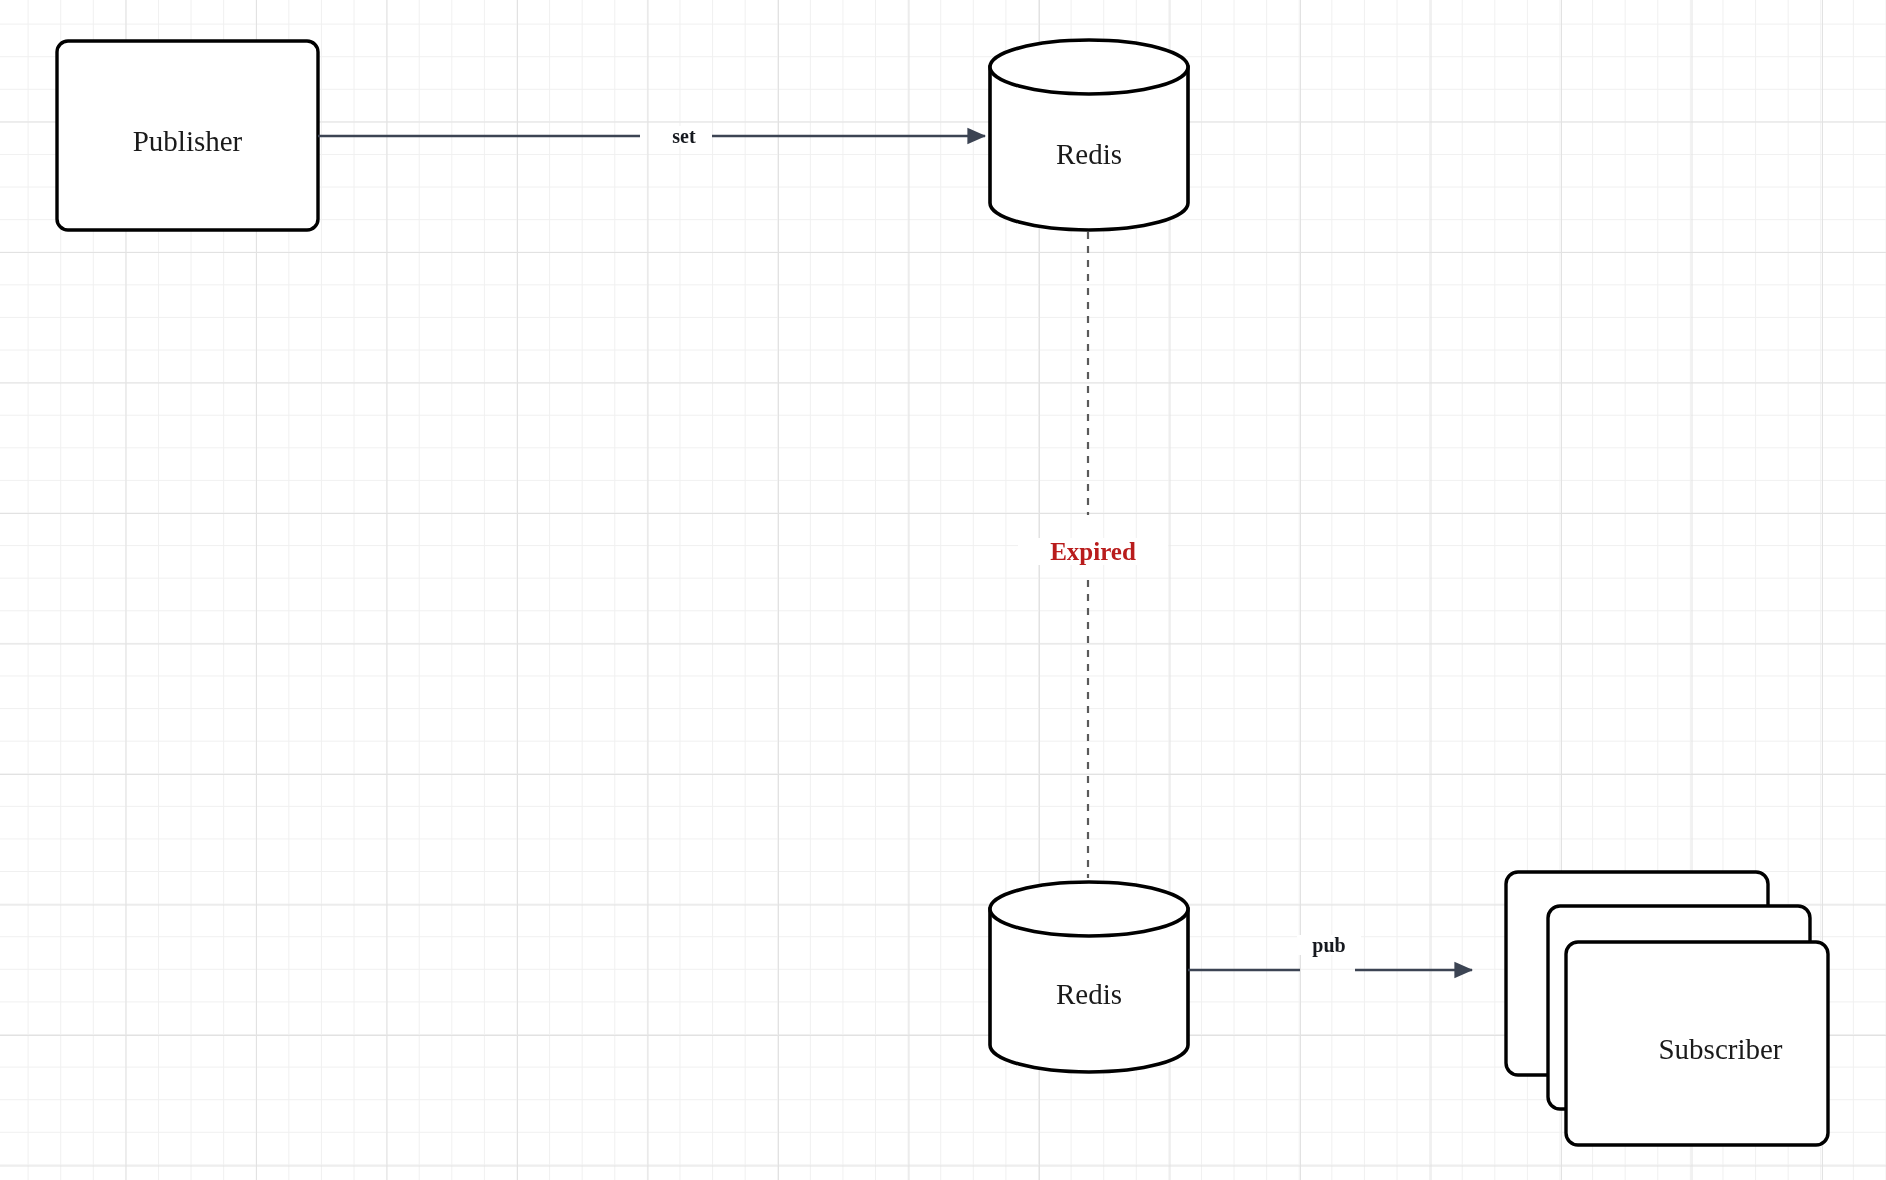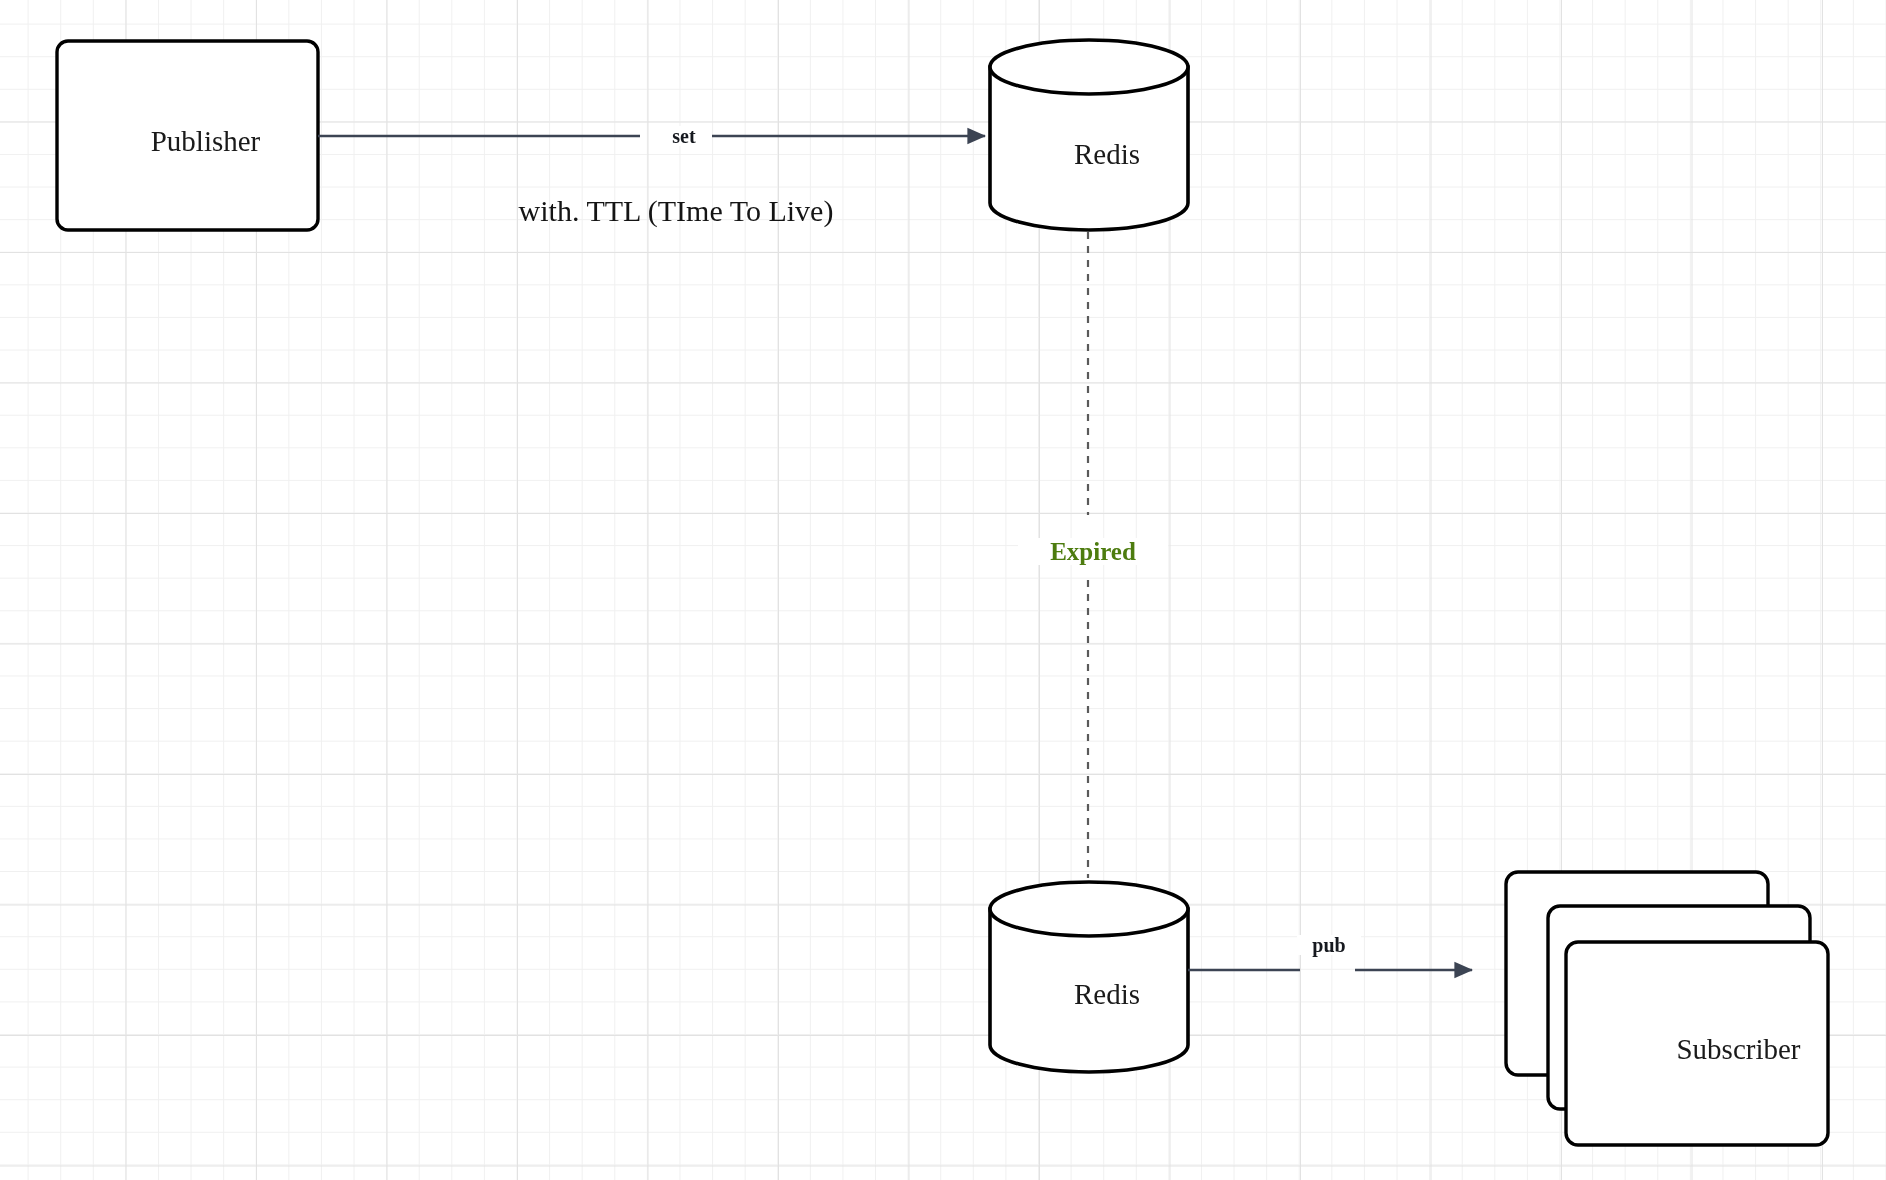--- a/index.html
+++ b/index.html
@@ -37,40 +37,39 @@
     height: 1180px;
   }
   .node-label {
     position: absolute;
     font-family: "Liberation Serif", serif;
     color: #1a1a1a;
     white-space: nowrap;
     text-align: center;
     line-height: 1;
     pointer-events: none;
-    padding-left: 18px;
   }
   .shape-label {
     font-size: 29px;
   }
   .edge-label {
     font-size: 20px;
     font-weight: bold;
     color: #16191f;
     background: #ffffff;
     padding: 0 3px;
   }
   .free-label {
     font-size: 30px;
     color: #141414;
   }
   .expired-label {
     font-size: 25px;
     font-weight: bold;
-    color: #4d7c0f;
+    color: #b91c1c;
     background: #ffffff;
     padding: 1px 5px;
   }
 </style>
 </head>
 <body>
 
 <div id="canvas">
 
   <svg id="vector-layer" viewBox="0 0 1886 1180" xmlns="http://www.w3.org/2000/svg">
@@ -117,15 +116,14 @@
   <div class="node-label shape-label" style="left:990px; top:980px; width:198px;">Redis</div>
 
   <div class="node-label shape-label" style="left:1566px; top:1035px; width:309px;">Subscriber</div>
 
   <div class="node-label edge-label" style="left:656px; top:126px; width:50px;">set</div>
 
   <div class="node-label expired-label" style="left:1018px; top:538px; width:140px;">Expired</div>
 
   <div class="node-label edge-label" style="left:1297px; top:935px; width:58px;">pub</div>
 
-  <div class="node-label free-label" style="left:463px; top:196px; width:390px;">with. TTL (TIme To Live)</div>
 
 </div>
 
 </body></html>

